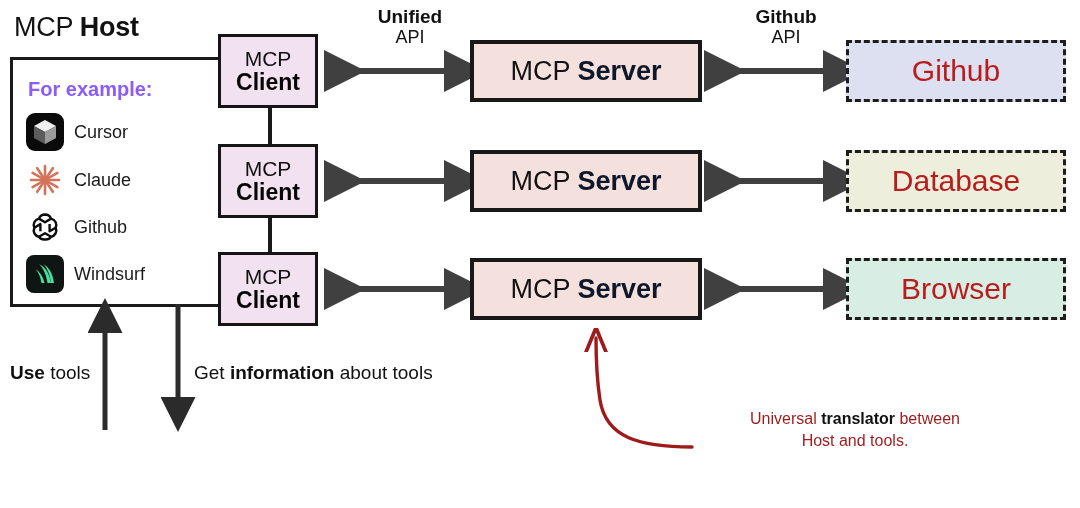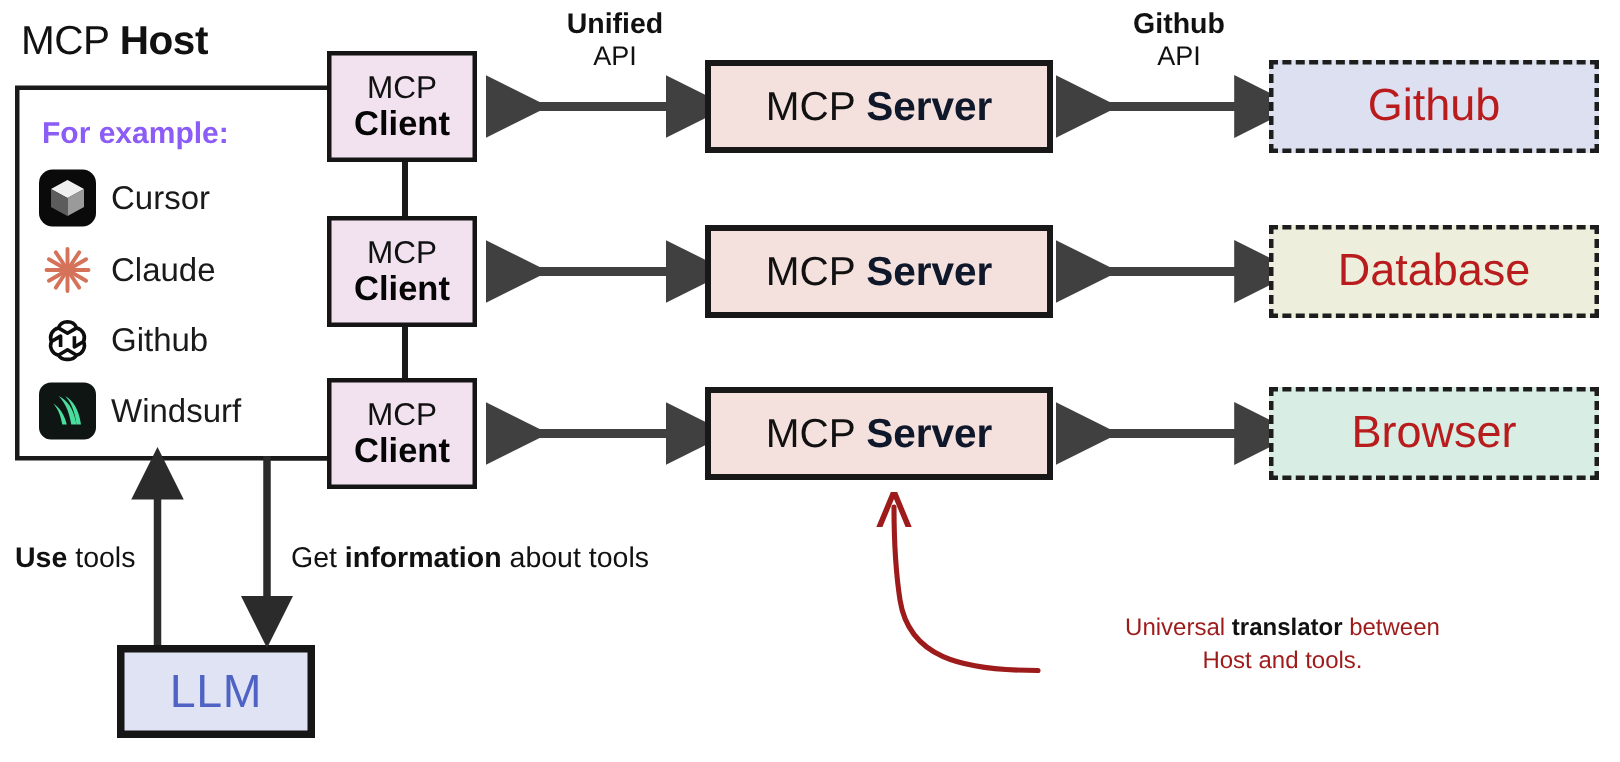--- a/index.html
+++ b/index.html
@@ -52,21 +52,21 @@
   .example-row {
     left: 26px;
     width: 180px;
     height: 40px;
   }
   .example-label {
     position: absolute;
     left: 48px;
     top: 50%;
     transform: translateY(-50%);
-    font-size: 22px;
+    font-size: 18px;
     color: #1a1a1a;
     white-space: nowrap;
   }
   .example-icon {
     position: absolute;
     left: 0; top: 50%;
     transform: translateY(-50%);
     width: 38px; height: 38px;
   }
 
@@ -290,23 +290,20 @@
     <span class="t2">API</span>
   </div>
 
   <div class="abs flow-label" style="left:10px; top:362px;">
     <span class="b">Use</span><span> tools</span>
   </div>
   <div class="abs flow-label" style="left:194px; top:362px;">
     <span>Get </span><span class="b">information</span><span> about tools</span>
   </div>
 
-  <div class="abs" id="llm-box">
-    <span class="txt">LLM</span>
-  </div>
 
   <div class="abs" id="annotation">
     <span>Universal </span><span class="b">translator</span><span> between</span><br>
     <span>Host and tools.</span>
   </div>
 
   <svg class="abs" id="arrow-layer">
     <defs>
       <marker id="ah" markerWidth="7" markerHeight="7" refX="2.2" refY="3.5" orient="auto" markerUnits="strokeWidth">
         <path d="M0,0 L7,3.5 L0,7 z" fill="#404040"></path>

